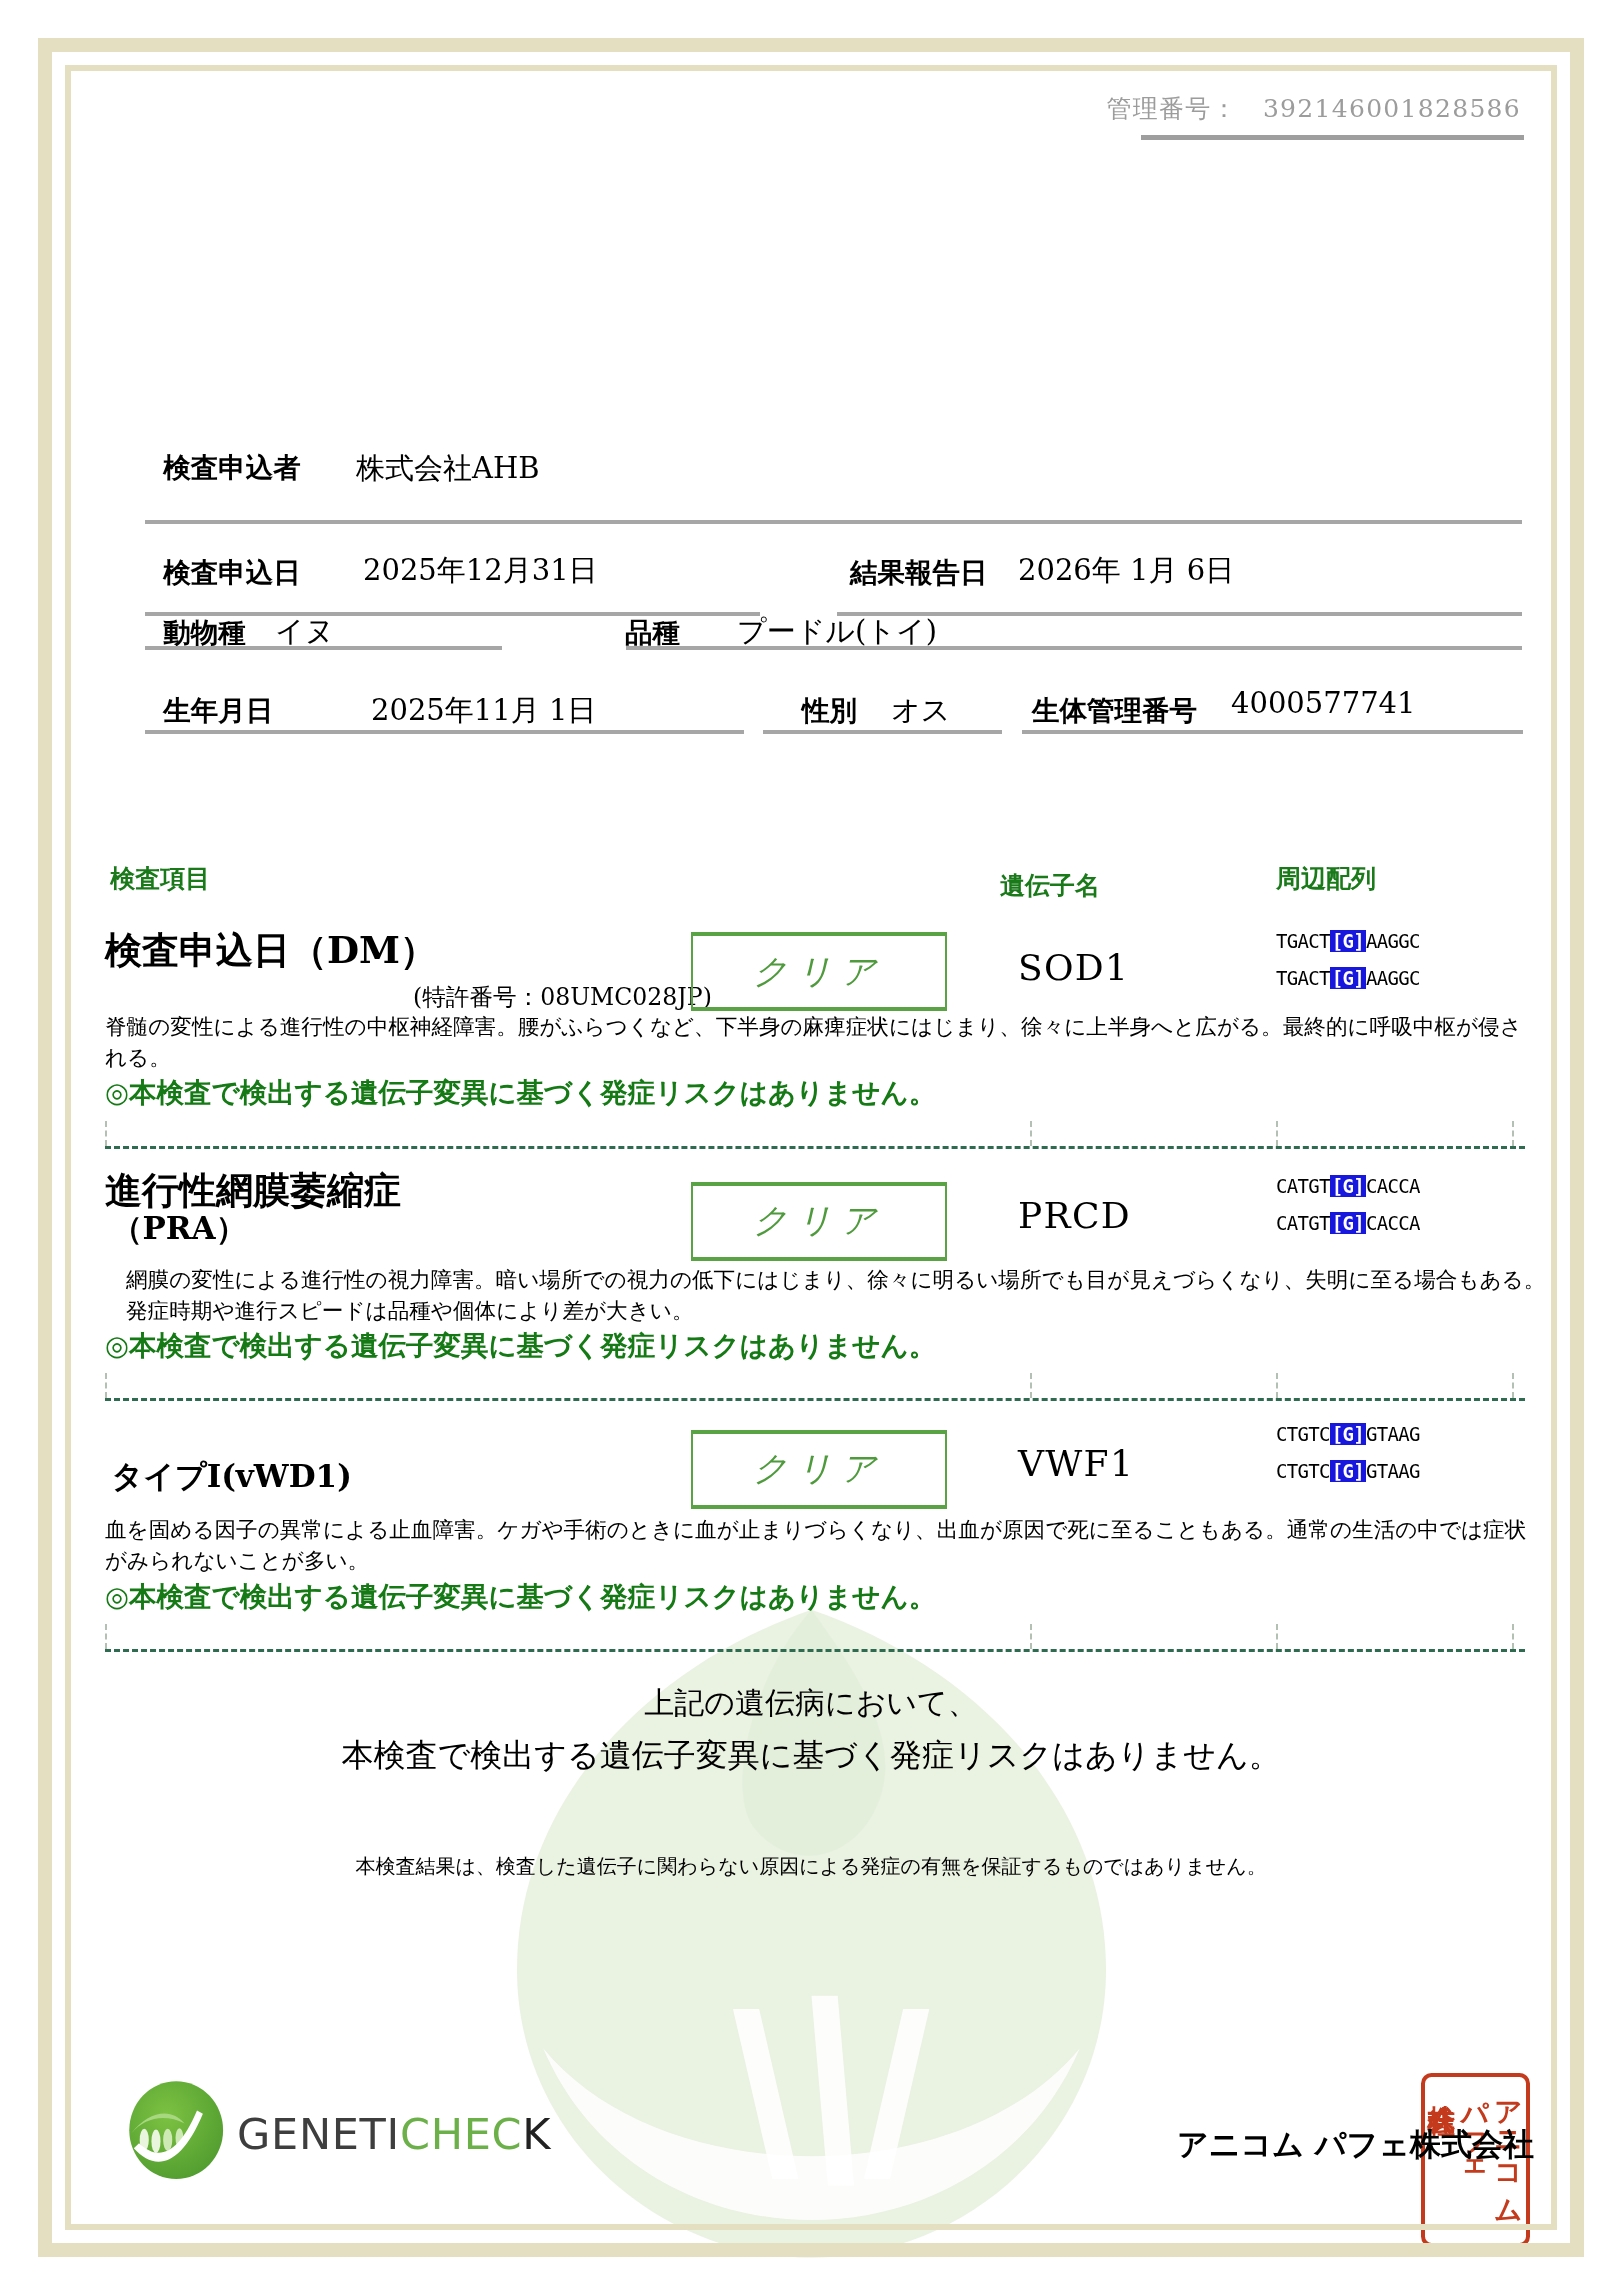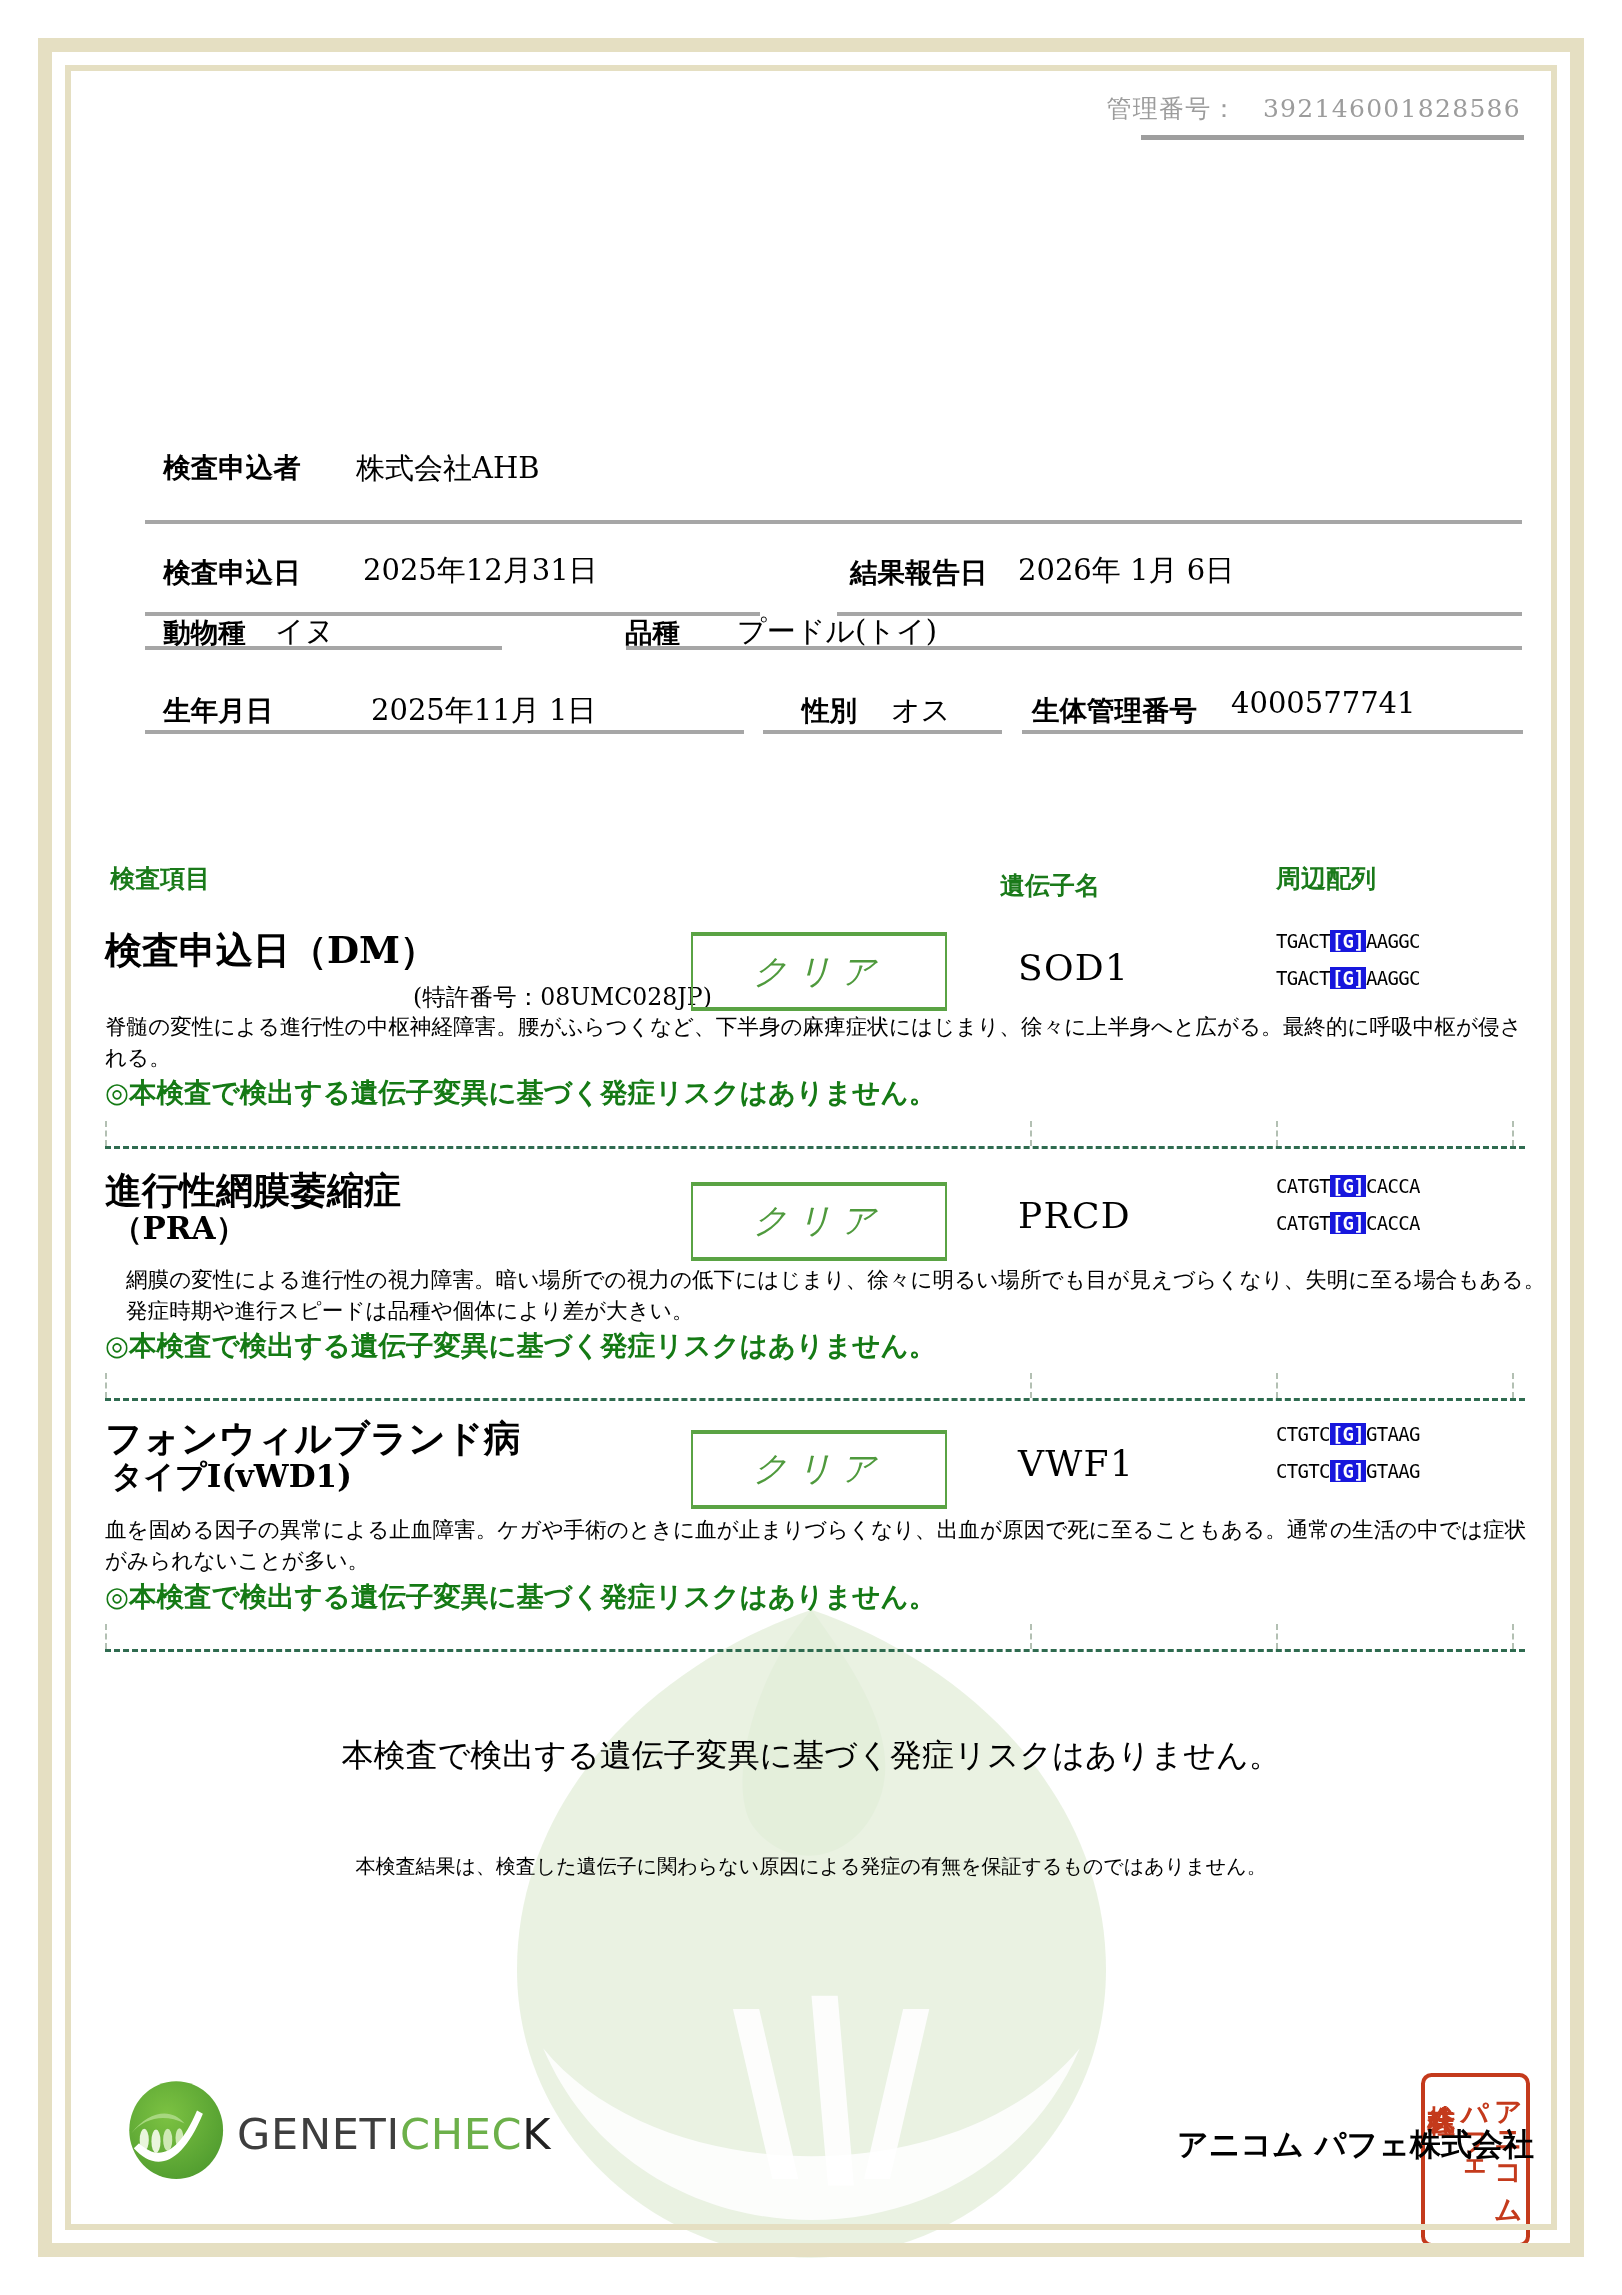--- a/index.html
+++ b/index.html
@@ -183,21 +183,20 @@
 
     <div class="separator" style="top:509px;">
       <div class="vtick vt-a"></div>
       <div class="vtick vt-b"></div>
       <div class="vtick vt-c"></div>
       <div class="vtick vt-d"></div>
       <div class="hline"></div>
     </div>
 
     <div class="section" style="top:552px; height:206px;">
-      <div class="sec-el d-name1" style="left:0; top:0;">フォンウィルブランド病</div>
       <div class="sec-el d-name2" style="left:6.5px; top:42px;">タイプⅠ(vWD1)</div>
       <div class="sec-el patent" style="left:308px; top:62px;"></div>
       <div class="clear-box" style="top:15.7px;">
         <span>クリア</span>
       </div>
       <div class="sec-el gene" style="left:913px; top:29px;">VWF1</div>
       <div class="sec-el seq" style="top:9.2px;">
         <span>CTGTC</span><span class="mark">[G]</span><span>GTAAG</span>
       </div>
       <div class="sec-el seq" style="top:46px;">
@@ -221,20 +220,21 @@
 
   <svg class="watermark" width="733" height="707" viewBox="0 0 1120 1080">
     <path d="M560 30 C300 120 110 330 110 580 C110 830 320 1020 560 1020 C800 1020 1010 830 1010 580 C1010 330 820 120 560 30 Z" fill="#d9e8cc"></path>
     <path d="M560 30 C640 140 700 240 660 330 C620 420 520 430 470 360 C430 300 470 130 560 30 Z" fill="#cfe2bf"></path>
     <path d="M150 700 C330 920 790 920 970 700 C820 1050 300 1050 150 700 Z" fill="#ffffff" opacity="0.85"></path>
     <path d="M440 640 L500 900 L540 900 L480 640 Z" fill="#ffffff" opacity="0.9"></path>
     <path d="M560 620 L585 910 L625 910 L600 620 Z" fill="#ffffff" opacity="0.9"></path>
     <path d="M700 640 L640 900 L680 900 L740 640 Z" fill="#ffffff" opacity="0.9"></path>
   </svg>
 
+  <div class="sum sum1">上記の遺伝病において、</div>
   <div class="sum sum2">本検査で検出する遺伝子変異に基づく発症リスクはありません。</div>
   <div class="sum note2">本検査結果は、検査した遺伝子に関わらない原因による発症の有無を保証するものではありません。</div>
 
   <div class="logo">
     <svg width="101" height="101" viewBox="0 0 155 155">
       <defs>
         <radialGradient id="lg" cx="40%" cy="35%" r="75%">
           <stop offset="0%" stop-color="#7cc242"></stop>
           <stop offset="100%" stop-color="#4e9a2e"></stop>
         </radialGradient>

